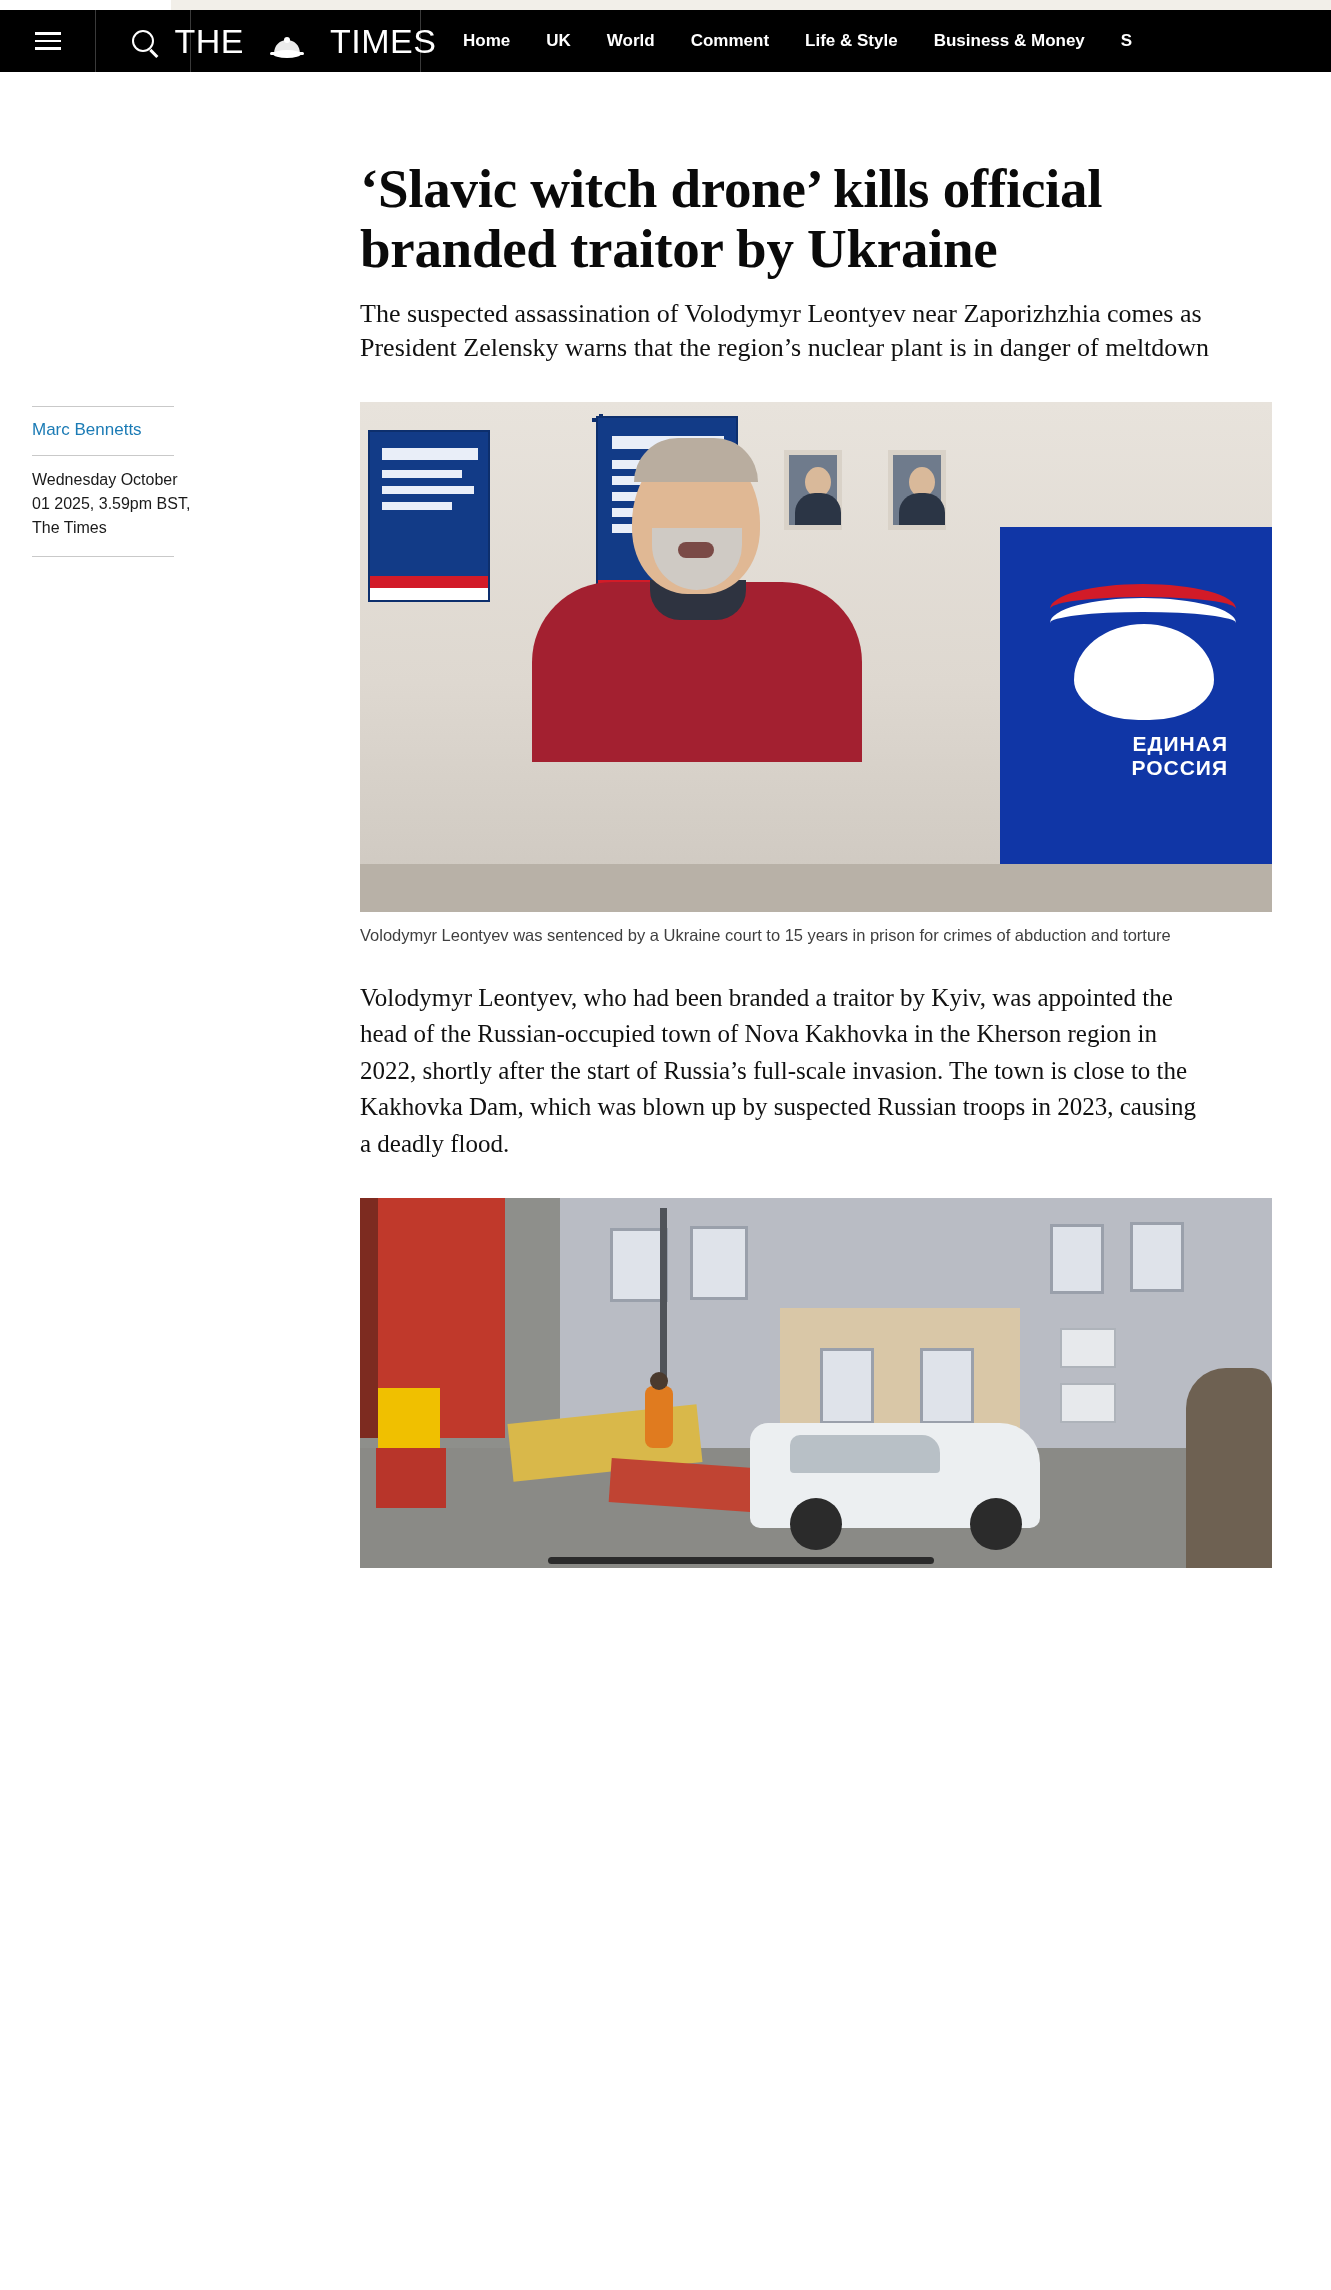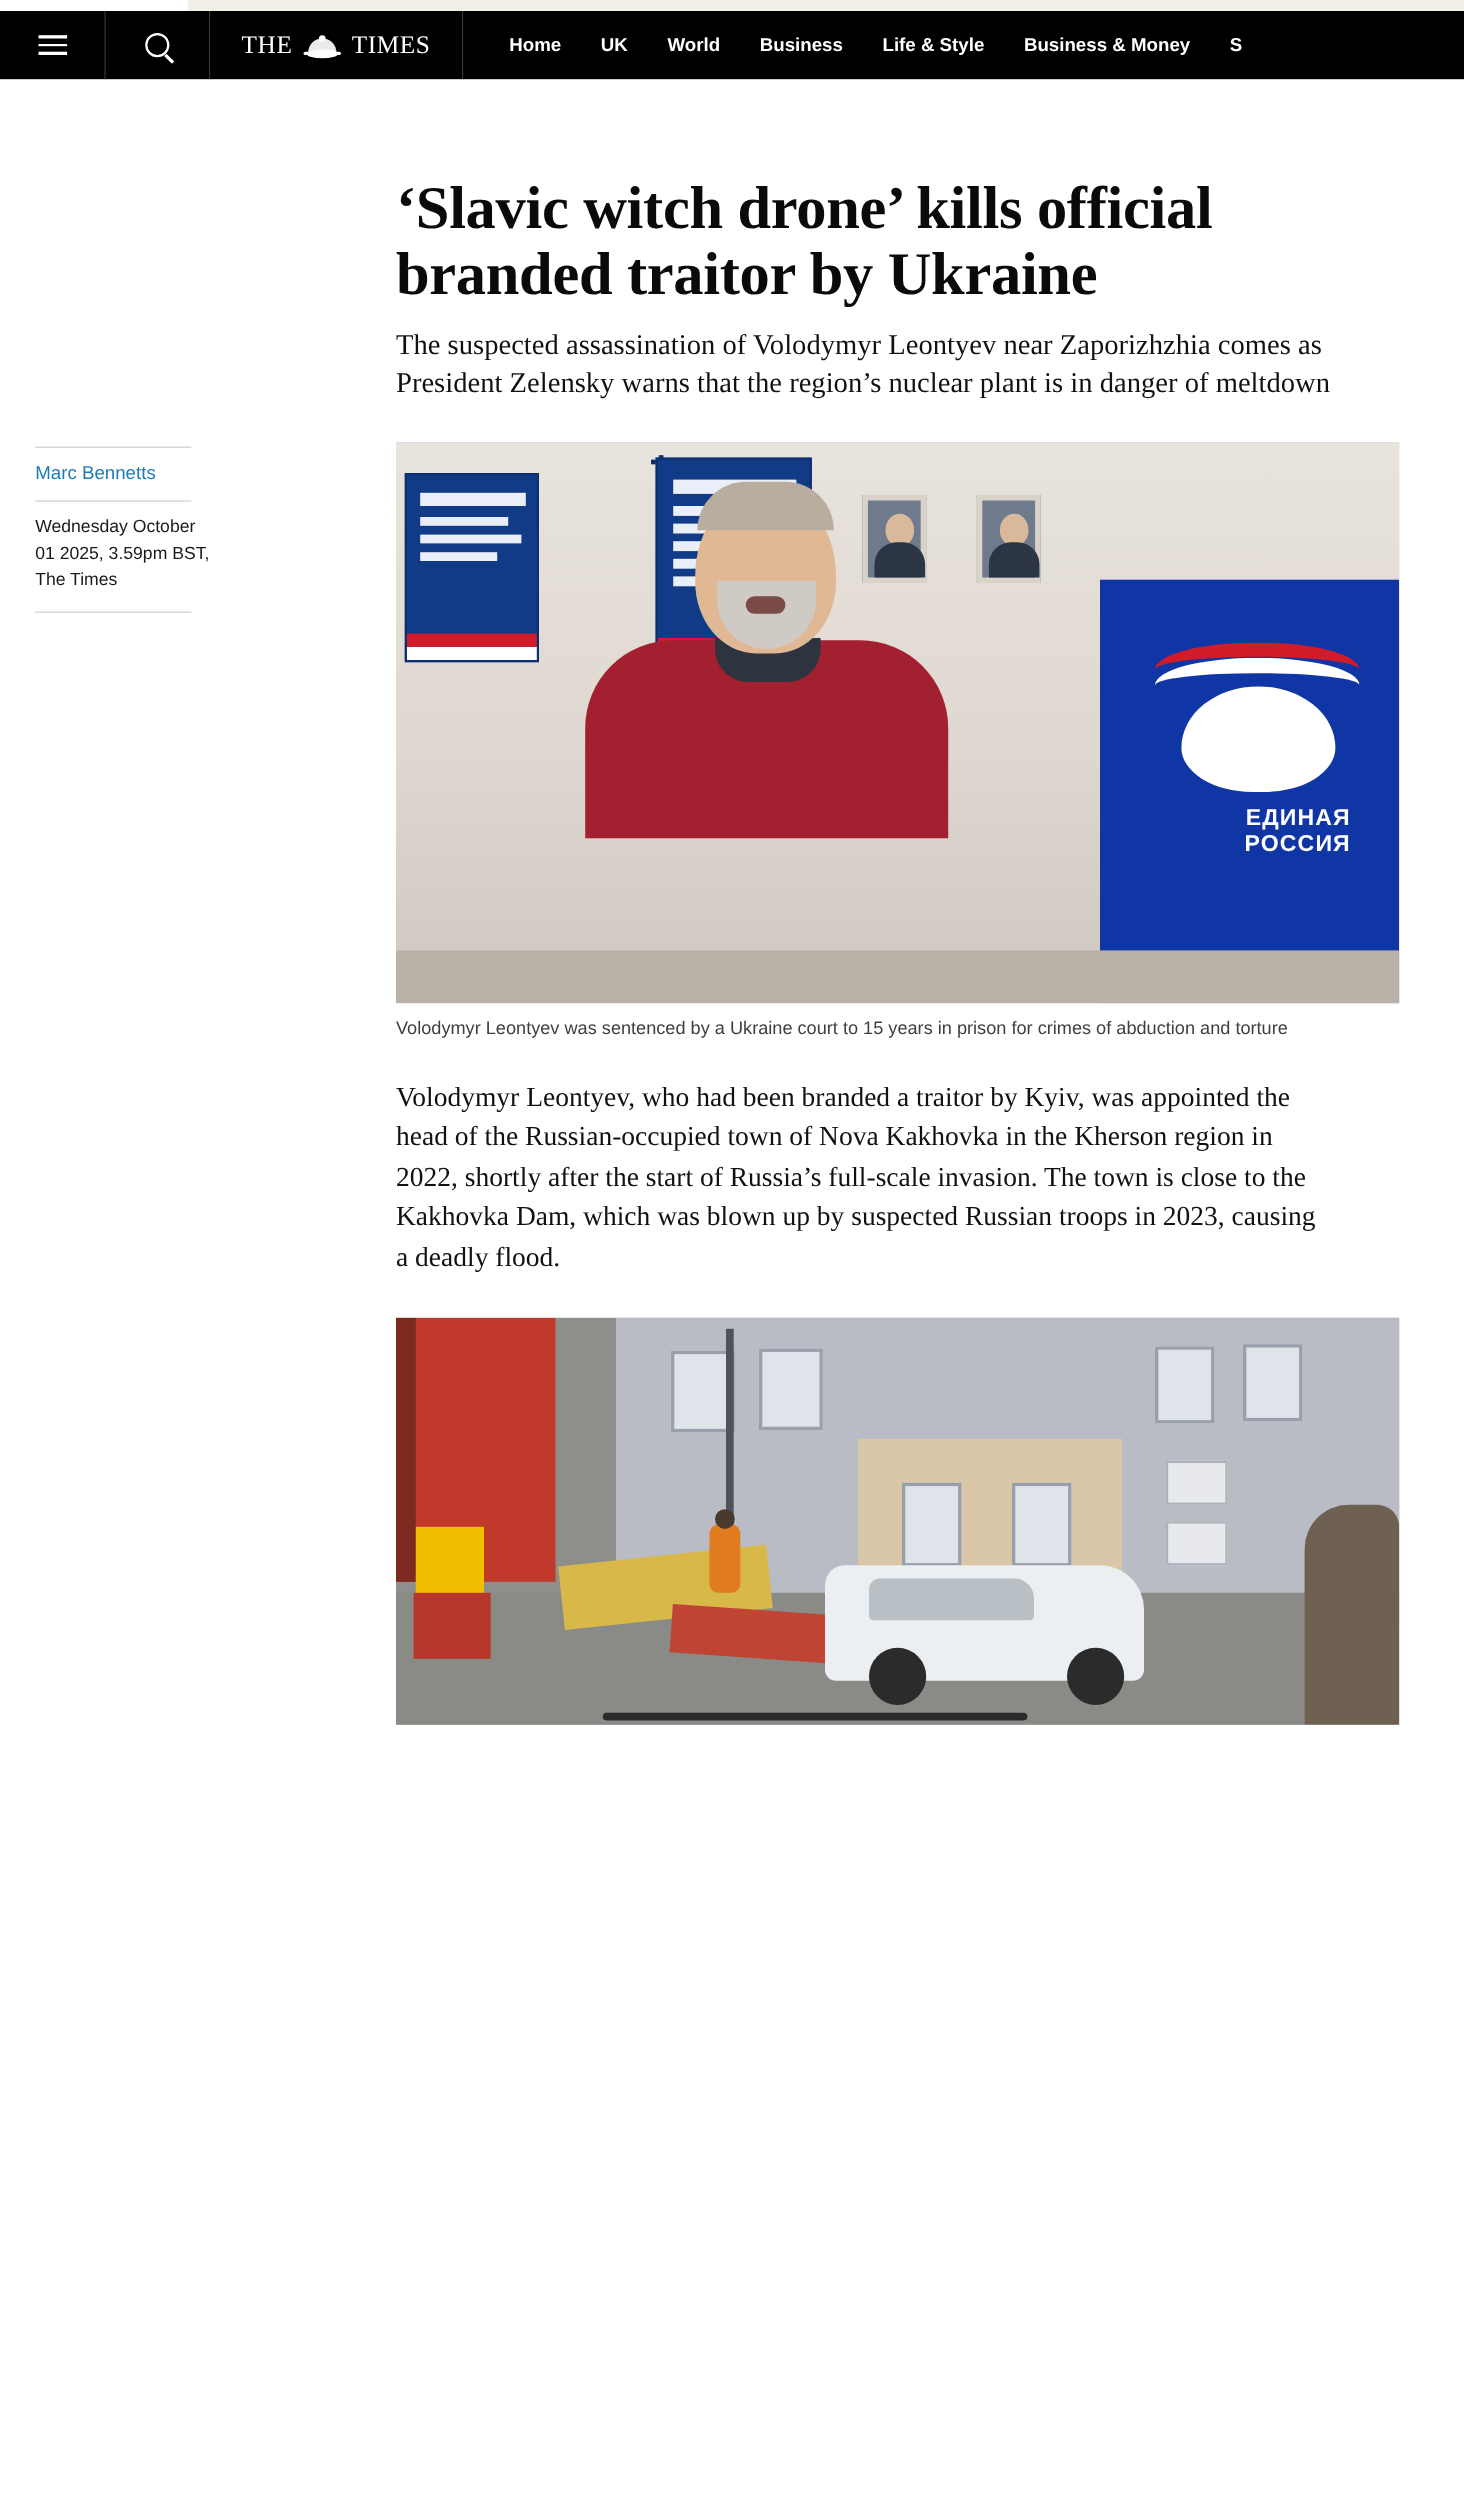--- a/index.html
+++ b/index.html
@@ -87,28 +87,28 @@
   .logo-wrap {
     width: 230px;
     display: flex;
     align-items: center;
     justify-content: center;
     border-right: 1px solid #3a3a3a;
     padding: 0 10px;
   }
   .logo {
     color: #ffffff;
-    font-family: Liberation Serif, serif;
-    font-size: 23px;
+    font-family: Liberation Sans, sans-serif;
+    font-size: 34px;
     letter-spacing: 0.5px;
     font-weight: 400;
     white-space: nowrap;
     display: flex;
     align-items: center;
-    gap: 6px;
+    gap: 22px;
   }
   .logo .crest {
     display: inline-block;
     width: 42px;
     height: 26px;
     position: relative;
     top: 2px;
   }
   .nav-items {
     display: flex;
@@ -362,21 +362,21 @@
         </svg>
       </span>
       <span>TIMES</span>
     </div>
   </div>
 
   <div class="nav-items">
     <div class="nav-item">Home</div>
     <div class="nav-item">UK</div>
     <div class="nav-item">World</div>
-    <div class="nav-item">Business</div>
+    <div class="nav-item">Comment</div>
     <div class="nav-item">Life &amp; Style</div>
     <div class="nav-item">Business &amp; Money</div>
     <div class="nav-item partial">S</div>
   </div>
 </div>
 
 <div class="article">
 
   <div class="headline-area">
     <h1 class="headline">‘Slavic witch drone’ kills official branded traitor by Ukraine</h1>

